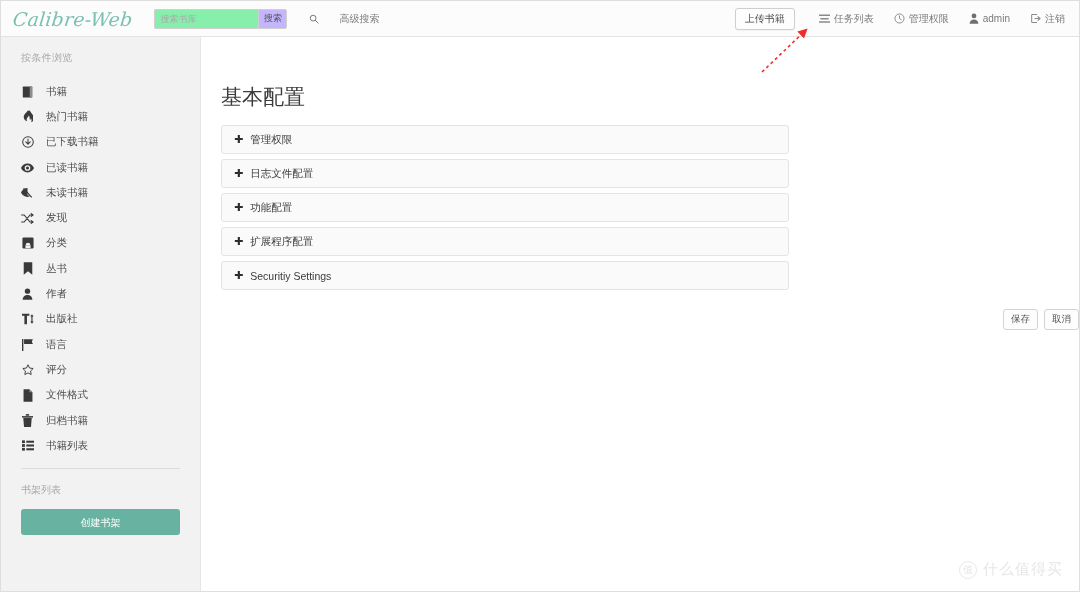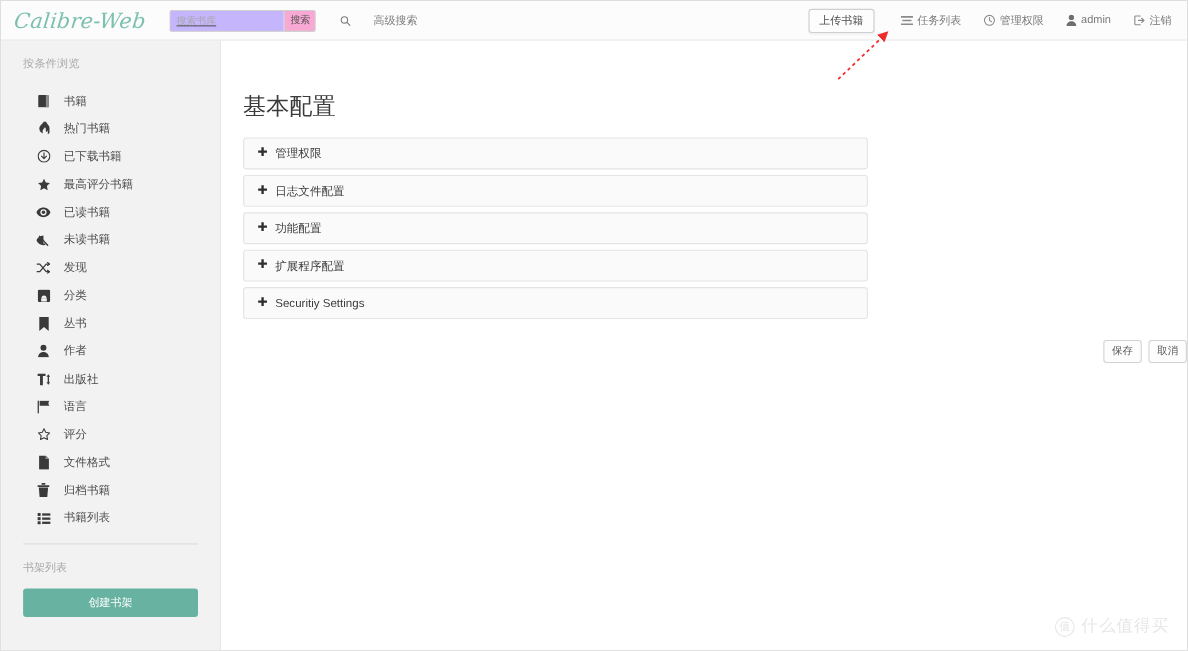--- a/index.html
+++ b/index.html
@@ -41,32 +41,31 @@
   }
   .navbar-search { display: flex; align-items: center; margin-left: 16px; }
   .search-input {
     width: 104px; height: 20px;
     border: 1px solid #d0d0d0;
     border-right: none;
     border-radius: 2px 0 0 2px;
     font-size: 9px;
     color: #555;
     padding: 0 5px;
-    background: #c4b5fd;
+    background: #86efac;
     outline: none;
     font-family: "Liberation Sans", sans-serif;
-    text-decoration: underline;
   }
   .search-input::placeholder { color: #a9a9a9; }
   .search-btn {
     height: 20px;
     min-width: 29px;
     border: 1px solid #d0d0d0;
     border-radius: 0 2px 2px 0;
-    background: #f9a8d4;
+    background: #c4b5fd;
     font-size: 9px;
     color: #555;
     cursor: pointer;
     padding: 0 4px;
     font-family: "Liberation Sans", sans-serif;
   }
   .adv-search {
     display: flex; align-items: center; gap: 20px;
     margin-left: 22px;
     font-size: 10px; color: #7c7c7c;
@@ -121,21 +120,21 @@
     color: #a8a8a8;
     padding: 0 0 0 20px;
     margin-bottom: 14px;
     letter-spacing: .3px;
   }
   .side-list { list-style: none; margin: 0; padding: 0; }
   .side-item {
     display: flex; align-items: center;
     gap: 12px;
     height: 25.3px;
-    padding-left: 32px;
+    padding-left: 20px;
     font-size: 10.5px;
     color: #4c4c4c;
     cursor: pointer;
     text-decoration: none;
   }
   .side-item .ico { width: 13px; color: #3a3a3a; }
   .side-sep {
     margin: 10px 20px 0 20px;
     border-top: 1px solid #dcdcdc;
   }
@@ -338,28 +337,20 @@
         <a class="side-item">
           <span class="ico">
             <svg width="12" height="12" viewBox="0 0 14 14" fill="none" stroke="#3a3a3a" stroke-width="1.2">
                 <circle cx="7" cy="7" r="6.2"></circle>
                 <path d="M7 3.5v6M4.4 6.9 7 9.6l2.6-2.7" stroke-linecap="round" stroke-linejoin="round"></path>
               </svg>
           </span>
           <span>已下载书籍</span>
         </a>
 
-        <a class="side-item">
-          <span class="ico">
-            <svg width="12" height="12" viewBox="0 0 14 14" fill="#3a3a3a">
-                <path d="M7 .6l1.9 4 4.4.6-3.2 3.1.8 4.4L7 10.6 3.1 12.7l.8-4.4L.7 5.2l4.4-.6z"></path>
-              </svg>
-          </span>
-          <span>最高评分书籍</span>
-        </a>
 
         <a class="side-item">
           <span class="ico">
             <svg width="13" height="10" viewBox="0 0 16 11" fill="#3a3a3a">
                 <path d="M8 0C4.2 0 1.2 2.6 0 5.5 1.2 8.4 4.2 11 8 11s6.8-2.6 8-5.5C14.8 2.6 11.8 0 8 0zm0 9a3.5 3.5 0 1 1 0-7 3.5 3.5 0 0 1 0 7z"></path>
                 <circle cx="8" cy="5.5" r="1.9"></circle>
               </svg>
           </span>
           <span>已读书籍</span>
         </a>

